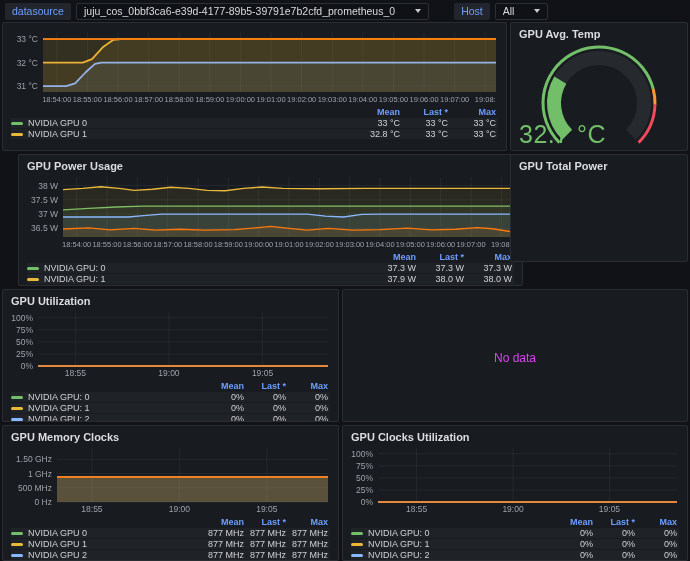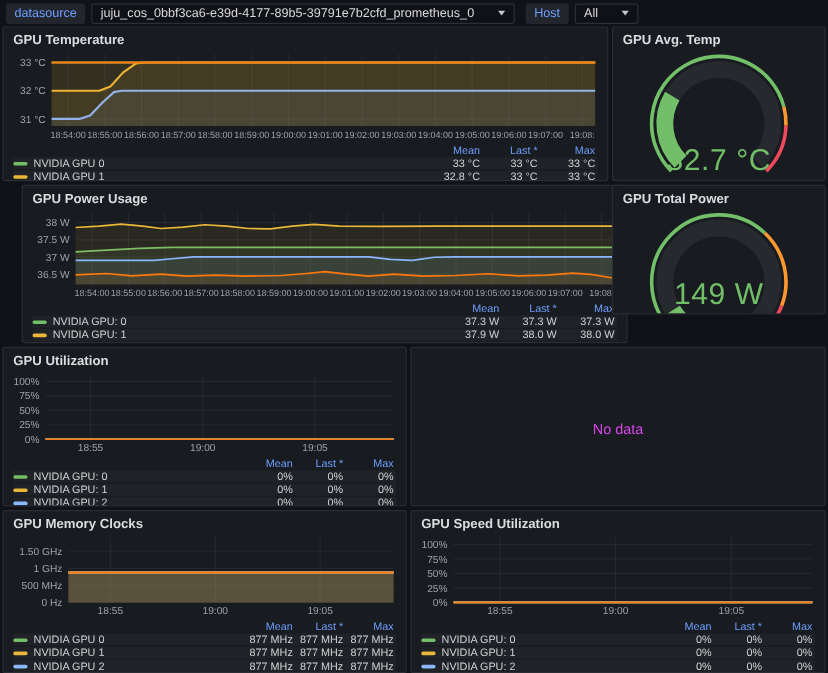--- a/index.html
+++ b/index.html
@@ -10,48 +10,47 @@
   }
   .toolbar{position:absolute;left:0;top:0;width:100%;height:22px;display:flex;align-items:center;padding-left:5px;gap:5px;box-sizing:border-box}
   .chip-label{background:#22252b;color:#6e9fff;font-size:10.5px;font-weight:400;padding:3px 7px;border-radius:2px;line-height:11px}
   .chip-value{background:#101116;border:1px solid #2b2f36;color:#d8d9da;font-size:10.5px;padding:2px 7px;border-radius:2px;display:flex;align-items:center;gap:20px;line-height:11px;cursor:pointer}
   .caret{width:0;height:0;border-left:3.5px solid transparent;border-right:3.5px solid transparent;border-top:4px solid #c7c9cc}
   .panel{position:absolute;background:#181b1f;border:1px solid rgba(204,204,220,0.10);border-radius:2px;box-sizing:border-box;padding:5px 8px 0;display:flex;flex-direction:column;overflow:hidden}
   .ptitle{font-size:11px;font-weight:700;color:#dcdde0;line-height:13px;flex:0 0 13px;white-space:nowrap;cursor:pointer}
   .chartbox{flex:1;min-height:0}
   .legend{margin-top:1px}
   .lrow{display:flex;align-items:center;height:10px;font-size:9px;color:#d0d2d5;background:rgba(204,204,220,0.045);margin-top:1px}
-  .lrow.hdr{background:none;color:#6e9fff;font-weight:400}
+  .lrow.hdr{background:none;color:#6e9fff;font-weight:700}
   .lname{flex:1;display:flex;align-items:center;gap:5px;white-space:nowrap;overflow:hidden}
   .lval{width:46px;text-align:right;white-space:nowrap;padding-right:2px}
   .chartbox[data-size="small"] .lval{width:40px}
   .swatch{width:12px;height:3px;border-radius:2px;display:inline-block;flex:0 0 12px}
   .gauge-wrap{position:relative;flex:1;min-height:0}
-  .gvalue{position:absolute;left:0;right:0;bottom:1px;text-align:center;font-size:25px;font-weight:500;color:#73bf69;letter-spacing:.5px}
+  .gvalue{position:absolute;left:0;right:0;bottom:1px;text-align:left;font-size:25px;font-weight:500;color:#73bf69;letter-spacing:.5px}
   .nodata{flex:1;display:flex;align-items:center;justify-content:center;color:#d946ef;font-size:12px}
   svg{display:block;font-family:"Liberation Sans",sans-serif}
 </style>
 </head>
 <body>
 
 <div class="toolbar">
   <span class="chip-label">datasource</span>
   <span class="chip-value">
     <span>juju_cos_0bbf3ca6-e39d-4177-89b5-39791e7b2cfd_prometheus_0</span>
     <span class="caret"></span>
   </span>
-  <span class="chip-label" style="margin-left:4px">Host</span>
+  <span class="chip-label" style="margin-left:20px">Host</span>
   <span class="chip-value">
     <span>All</span>
     <span class="caret"></span>
   </span>
 </div>
 
 <div class="panel" style="left:2px;top:22px;width:505px;height:129px">
-  <div class="ptitle">GPU Temperature</div>
   <div class="chartbox" data-size="big">
       <svg width="487" height="78">
         <line x1="45.77364864864865" y1="4" x2="45.77364864864865" y2="64" stroke="rgba(204,204,220,0.07)" stroke-width="1"></line>
         <text x="45.77364864864865" y="74" text-anchor="middle" font-size="7.5" fill="#9da2ab">18:54:00</text>
         <line x1="76.38175675675677" y1="4" x2="76.38175675675677" y2="64" stroke="rgba(204,204,220,0.07)" stroke-width="1"></line>
         <text x="76.38175675675677" y="74" text-anchor="middle" font-size="7.5" fill="#9da2ab">18:55:00</text>
         <line x1="106.98986486486487" y1="4" x2="106.98986486486487" y2="64" stroke="rgba(204,204,220,0.07)" stroke-width="1"></line>
         <text x="106.98986486486487" y="74" text-anchor="middle" font-size="7.5" fill="#9da2ab">18:56:00</text>
         <line x1="137.59797297297297" y1="4" x2="137.59797297297297" y2="64" stroke="rgba(204,204,220,0.07)" stroke-width="1"></line>
         <text x="137.59797297297297" y="74" text-anchor="middle" font-size="7.5" fill="#9da2ab">18:57:00</text>
@@ -218,30 +217,20 @@
           <span class="lval">37.0 W</span>
           <span class="lval">37.0 W</span>
           <span class="lval">37.0 W</span>
         </div>
       </div>
     </div>
 </div>
 
 <div class="panel" style="left:510px;top:154px;width:178px;height:108px">
   <div class="ptitle">GPU Total Power</div>
-  <div class="gauge-wrap">
-      <svg width="160" height="102" style="margin: 2px auto 0px;">
-        <path d="M 40.40 99.60 A 56 56 0 0 1 118.33 19.18" stroke="#73bf69" stroke-width="3" fill="none"></path>
-        <path d="M 118.33 19.18 A 56 56 0 0 1 132.38 79.79" stroke="#ff9830" stroke-width="3" fill="none"></path>
-        <path d="M 132.38 79.79 A 56 56 0 0 1 119.60 99.60" stroke="#f2495c" stroke-width="3" fill="none"></path>
-        <path d="M 48.18 91.82 A 45 45 0 1 1 111.82 91.82" stroke="#26292e" stroke-width="14" fill="none"></path>
-        <path d="M 48.18 91.82 A 45 45 0 0 1 41.63 83.51" stroke="#73bf69" stroke-width="14" fill="none"></path>
-      </svg>
-      <div class="gvalue">149 W</div>
-    </div>
 </div>
 
 <div class="panel" style="left:2px;top:289px;width:337px;height:133px">
   <div class="ptitle">GPU Utilization</div>
   <div class="chartbox" data-size="small">
       <svg width="319" height="72">
         <line x1="64.41935483870968" y1="4" x2="64.41935483870968" y2="58" stroke="rgba(204,204,220,0.07)" stroke-width="1"></line>
         <text x="64.41935483870968" y="68" text-anchor="middle" font-size="8.5" fill="#9da2ab">18:55</text>
         <line x1="157.96774193548387" y1="4" x2="157.96774193548387" y2="58" stroke="rgba(204,204,220,0.07)" stroke-width="1"></line>
         <text x="157.96774193548387" y="68" text-anchor="middle" font-size="8.5" fill="#9da2ab">19:00</text>
@@ -367,21 +356,21 @@
           </span>
           <span class="lval">877 MHz</span>
           <span class="lval">877 MHz</span>
           <span class="lval">877 MHz</span>
         </div>
       </div>
     </div>
 </div>
 
 <div class="panel" style="left:342px;top:425px;width:346px;height:136px">
-  <div class="ptitle">GPU Speed Utilization</div>
+  <div class="ptitle">GPU Clocks Utilization</div>
   <div class="chartbox" data-size="small">
       <svg width="328" height="72">
         <line x1="65.58064516129032" y1="4" x2="65.58064516129032" y2="58" stroke="rgba(204,204,220,0.07)" stroke-width="1"></line>
         <text x="65.58064516129032" y="68" text-anchor="middle" font-size="8.5" fill="#9da2ab">18:55</text>
         <line x1="162.03225806451613" y1="4" x2="162.03225806451613" y2="58" stroke="rgba(204,204,220,0.07)" stroke-width="1"></line>
         <text x="162.03225806451613" y="68" text-anchor="middle" font-size="8.5" fill="#9da2ab">19:00</text>
         <line x1="258.48387096774195" y1="4" x2="258.48387096774195" y2="58" stroke="rgba(204,204,220,0.07)" stroke-width="1"></line>
         <text x="258.48387096774195" y="68" text-anchor="middle" font-size="8.5" fill="#9da2ab">19:05</text>
         <line x1="27" y1="58" x2="326" y2="58" stroke="rgba(204,204,220,0.07)" stroke-width="1"></line>
         <text x="22" y="61" text-anchor="end" font-size="8.5" fill="#9da2ab">0%</text>

